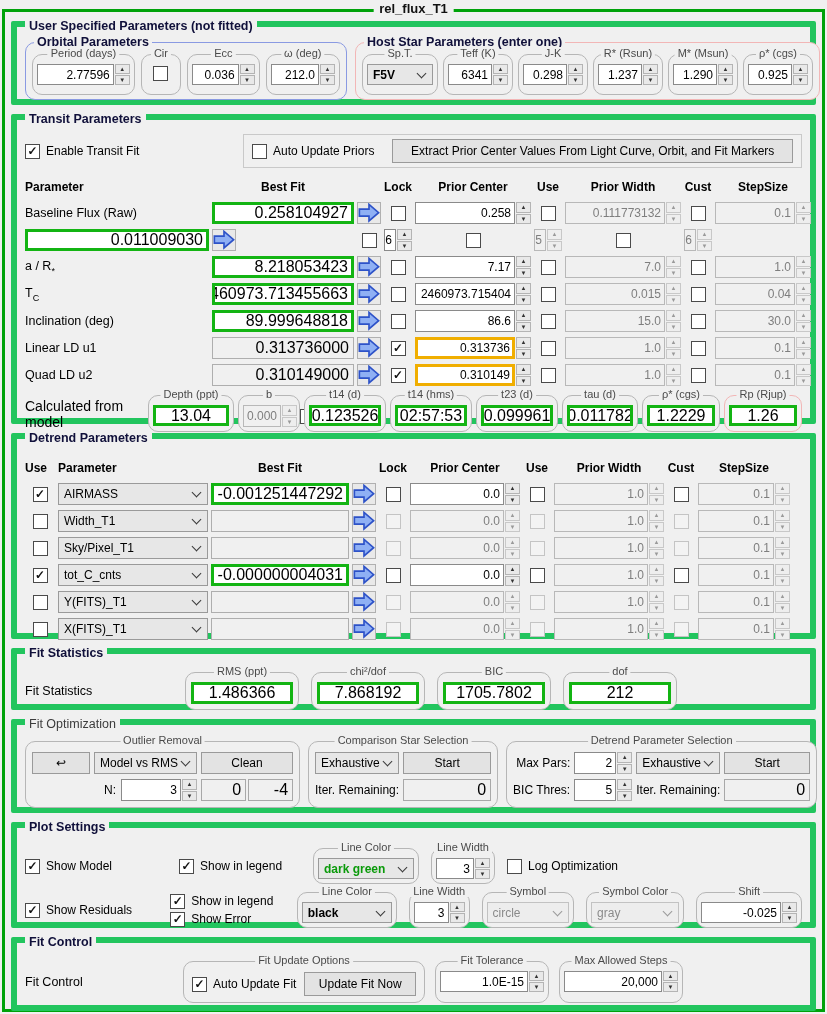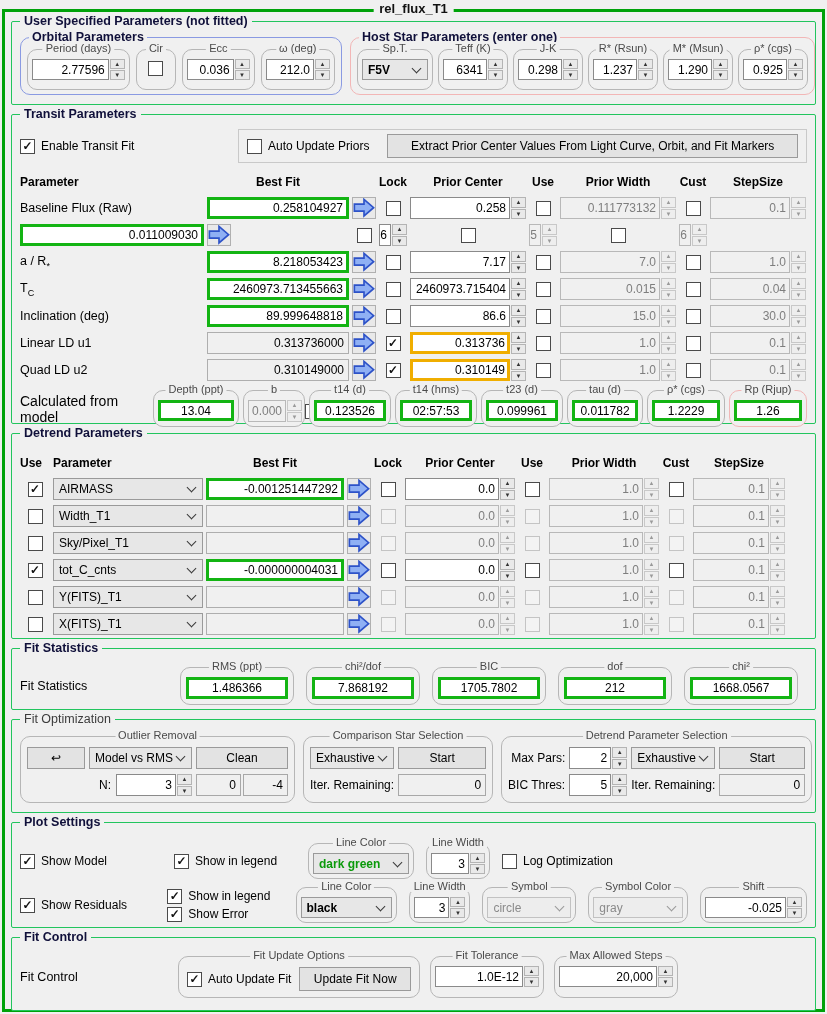--- a/index.html
+++ b/index.html
@@ -1,30 +1,30 @@
 <!DOCTYPE html>
 <html><head>
 <meta charset="utf-8">
 <style>
   *{box-sizing:border-box;margin:0;padding:0}
   body{background:#ffffff;font-family:"Liberation Sans",sans-serif}
   .frame{width:827px;height:1014px;position:relative;background:#f0f0f0;font-size:12px;color:#000;overflow:hidden}
   .winborder{position:absolute;left:2px;top:9px;right:2px;bottom:2px;border:3px solid #00a20a;pointer-events:none}
   .win-title{position:absolute;top:1px;left:50%;transform:translateX(-50%);background:#f0f0f0;padding:0 6px;font-weight:bold;font-size:13px;z-index:3;color:#111}
   .content{position:absolute;left:11px;top:21px;right:11px;display:flex;flex-direction:column;gap:9px}
-  .section{position:relative;border:1px solid #22c55e;border-radius:2px;padding:12px 8px 5px;background:#f0f0f0}
+  .section{position:relative;border:6px solid #22c55e;border-radius:2px;padding:12px 8px 5px;background:#f0f0f0}
   .section>.st{position:absolute;top:-8px;left:8px;background:#f0f0f0;padding:0 4px;font-weight:bold;font-size:12.5px;color:#10103a;white-space:nowrap}
   .section.plain>.st{font-weight:normal;color:#3c3c3c}
   .tgroup{position:relative;border:1px solid #b6b6b6;border-radius:10px;background:#f0f0f0}
   .tgroup>.gt{position:absolute;top:-8px;left:50%;transform:translateX(-50%);background:#f0f0f0;padding:0 3px;font-size:11px;color:#4a4a4a;white-space:nowrap}
   .tgroup>.gt.left{left:8px;transform:none}
   .tgroup>.gt.bold{font-weight:bold;font-size:12.5px;color:#10103a}
   .tgroup.blueb{border-color:#8a9ae2}
   .tgroup.pinkb{border-color:#f2b6b6}
-  .field{height:22px;display:flex;align-items:center;justify-content:flex-end;padding:0 4px;background:#fff;border:1px solid #8a8a8a;font-size:12px;overflow:hidden;white-space:nowrap}
+  .field{height:22px;display:flex;align-items:center;justify-content:flex-end;padding:0 4px;background:#fff;border:1px solid #8a8a8a;font-size:16px;overflow:hidden;white-space:nowrap}
   .field.center{justify-content:center}
   .field.green{border:3px solid #13b413;padding:0 3px}
   .field.locked{background:#f0f0f0;border:1px solid #aeaeae}
   .field.flat{background:#f0f0f0;border:1px solid #a8a8a8}
   .spin{display:flex;height:22px;align-items:stretch}
   .spin .sval{flex:1;background:#fff;border:1px solid #8a8a8a;display:flex;align-items:center;justify-content:flex-end;padding:0 3px;min-width:0;overflow:hidden;white-space:nowrap}
   .spin .sbtns{width:15px;margin-left:1px;display:flex;flex-direction:column}
   .spin .sb{flex:1;background:#e9e9e9;border:1px solid #b4b4b4;font-size:6px;display:flex;align-items:center;justify-content:center;color:#333;line-height:1}
   .spin .sb+.sb{margin-top:1px}
   .spin.disabled .sval{background:#f0f0f0;border-color:#b8b8b8;color:#7e7e7e}
@@ -866,24 +866,20 @@
               <div class="field green center">7.868192</div>
             </div>
             <div class="tgroup sgroup">
               <span class="gt">BIC</span>
               <div class="field green center">1705.7802</div>
             </div>
             <div class="tgroup sgroup">
               <span class="gt">dof</span>
               <div class="field green center">212</div>
             </div>
-            <div class="tgroup sgroup">
-              <span class="gt">chi²</span>
-              <div class="field green center">1668.0567</div>
-            </div>
           </div>
       </div>
     </div>
 
     <div class="section plain" style="height:94px">
       <span class="st">Fit Optimization</span>
       <div class="optrow">
         <div class="tgroup g-outlier">
           <span class="gt">Outlier Removal</span>
           <button class="btn" style="height:22px">
@@ -1049,21 +1045,21 @@
           <span class="gt">Fit Update Options</span>
           <div class="cbrow">
             <span class="cb checked"></span>
             <span>Auto Update Fit</span>
           </div>
           <button class="btn" style="flex:1">Update Fit Now</button>
         </div>
         <div class="tgroup small g-tol">
           <span class="gt">Fit Tolerance</span>
           <span class="spin">
-              <span class="sval">1.0E-12</span>
+              <span class="sval">1.0E-15</span>
               <span class="sbtns">
                 <span class="sb">▲</span>
                 <span class="sb">▼</span>
               </span>
             </span>
         </div>
         <div class="tgroup small g-max">
           <span class="gt">Max Allowed Steps</span>
           <span class="spin">
               <span class="sval">20,000</span>

